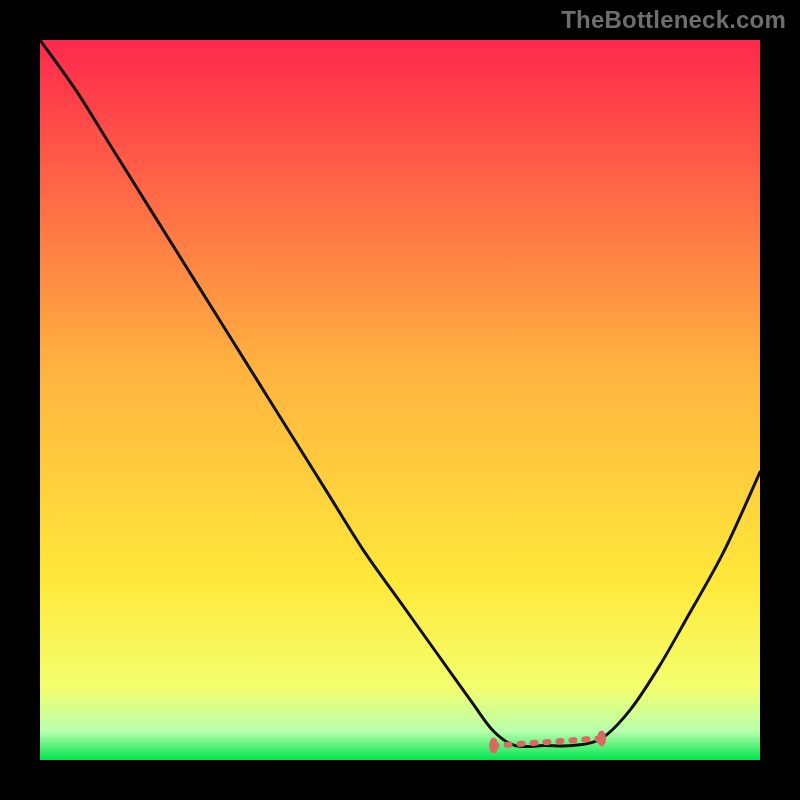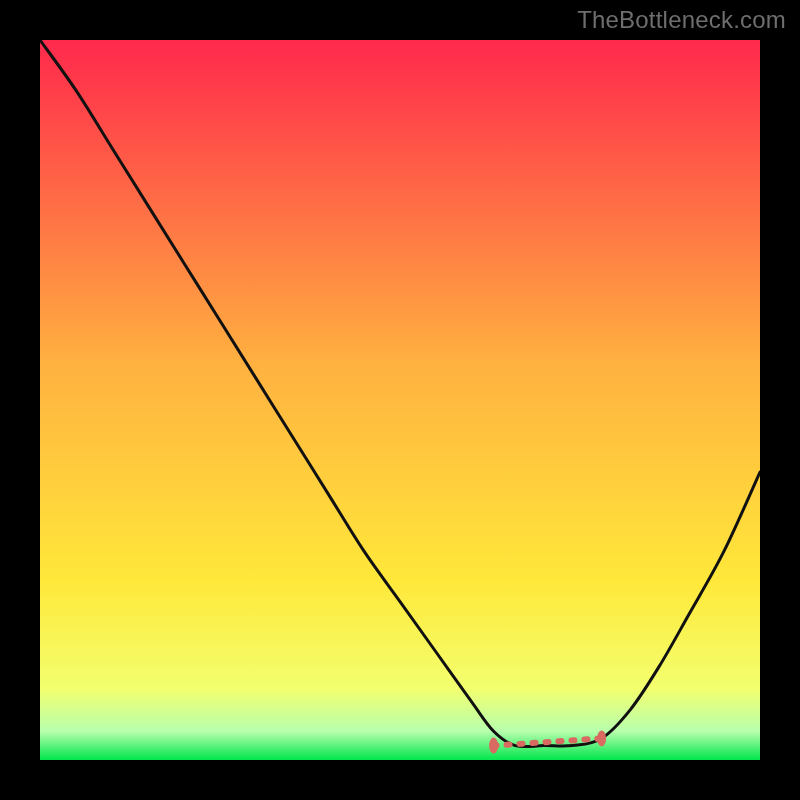--- a/index.html
+++ b/index.html
@@ -2,20 +2,21 @@
 <html><head>
 <meta charset="utf-8">
 <style>
   * { margin: 0; padding: 0; box-sizing: border-box; }
   html, body { width: 800px; height: 800px; overflow: hidden; background: #000; }
   .frame {
     position: relative;
     width: 800px;
     height: 800px;
     background: #000;
+    font-weight: bold;
   }
   .watermark {
     position: absolute;
     top: 6px;
     right: 14px;
     font-family: Arial, Helvetica, sans-serif;
     font-size: 24px;
     color: #6e6e6e;
     letter-spacing: 0.2px;
     user-select: none;

